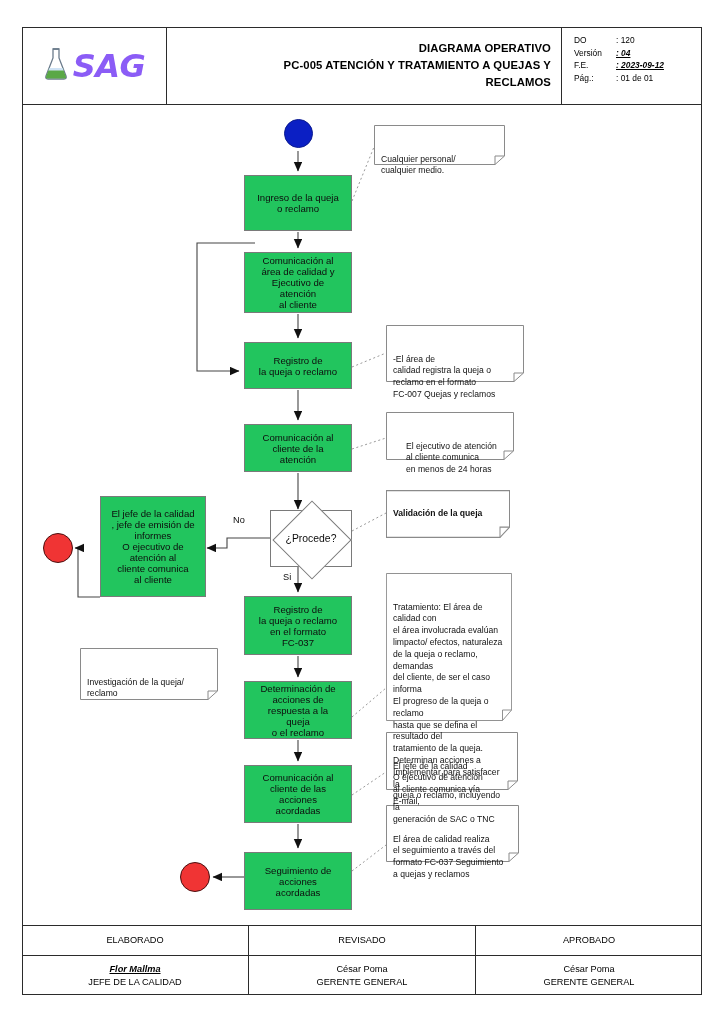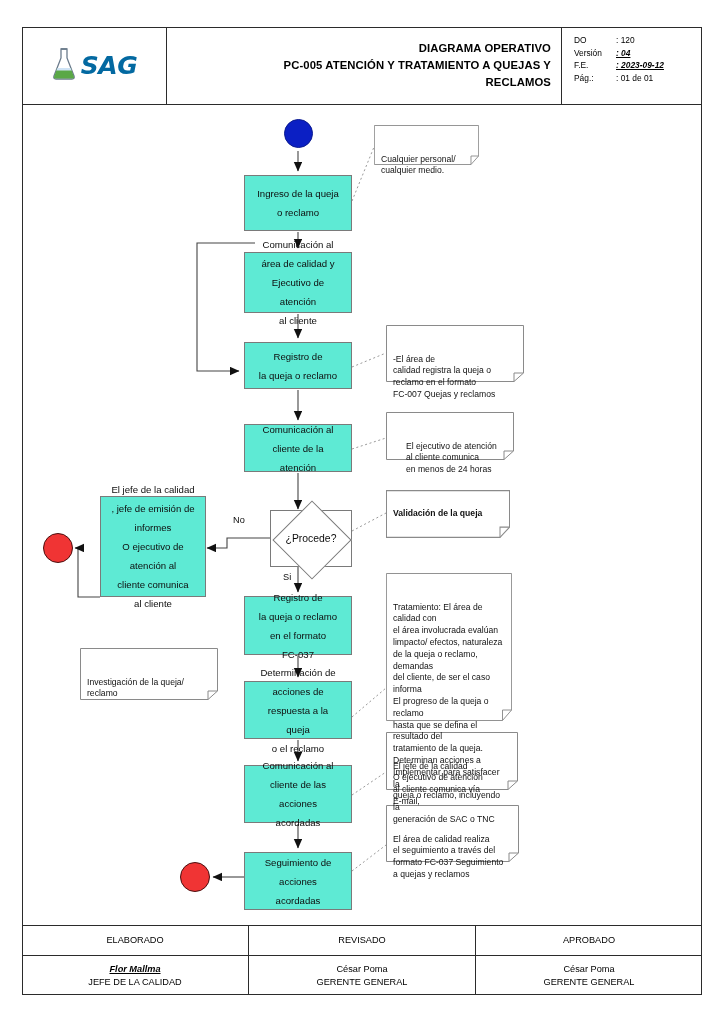--- a/index.html
+++ b/index.html
@@ -88,23 +88,23 @@
   
   .logo-wrap {
     display: flex;
     align-items: center;
     gap: 4px;
   }
   .logo-text {
     font-family: "DejaVu Sans", sans-serif;
     font-weight: bold;
     font-style: italic;
-    font-size: 25px;
+    font-size: 32px;
     letter-spacing: -0.5px;
-    color: #0369a1;
+    color: #8b5cf6;
     line-height: 1;
   }
 
   
   .canvas {
     position: absolute;
     left: 22px;
     top: 105px;
     width: 680px;
     height: 820px;
@@ -115,27 +115,27 @@
     top: 0;
     width: 680px;
     height: 820px;
   }
 
   
   .node {
     position: absolute;
     box-sizing: border-box;
     border: 1px solid #7a7a7a;
-    background: #5eead4;
+    background: #22c55e;
     display: flex;
     align-items: center;
     justify-content: center;
     text-align: center;
     font-size: 9.6px;
-    line-height: 19px;
+    line-height: 11px;
     color: #0d0d0d;
     white-space: pre-line;
   }
 
   
   .decision {
     position: absolute;
     box-sizing: border-box;
     border: 1px solid #7a7a7a;
     background: #fff;
@@ -417,21 +417,21 @@
     </div>
 
     <div class="decision" style="left:248px; top:405px; width:82px; height:57px;">
       <div class="dia"></div>
       <div class="dtxt">¿Procede?</div>
     </div>
 
     <div class="blabel" style="left:211px; top:410px;">No</div>
     <div class="blabel" style="left:261px; top:467px;">Si</div>
 
-    <div class="note" style="left:352px; top:20px; width:105px; height:40px;">
+    <div class="note" style="left:352px; top:20px; width:131px; height:40px;">
       <svg class="nsvg" viewBox="0 0 131 40" preserveAspectRatio="none">
         <path d="M0.5,0.5 L130.5,0.5 L130.5,31 L121,39.5 L0.5,39.5 Z" fill="#fff" stroke="#8a8a8a" stroke-width="1"></path>
         <path d="M130.5,31 L121,31 L121,39.5" fill="none" stroke="#8a8a8a" stroke-width="1"></path>
       </svg>
       <span class="ntxt">Cualquier personal/
 cualquier medio.</span>
     </div>
 
     <div class="note" style="left:364px; top:220px; width:138px; height:57px;">
       <svg class="nsvg" viewBox="0 0 138 57" preserveAspectRatio="none">

